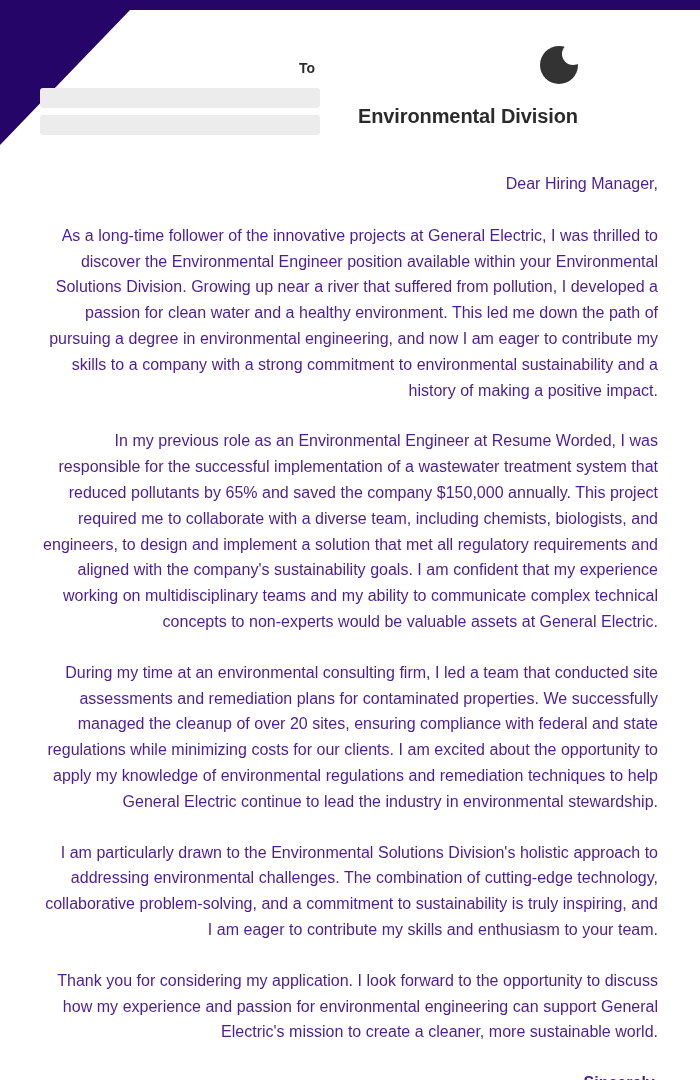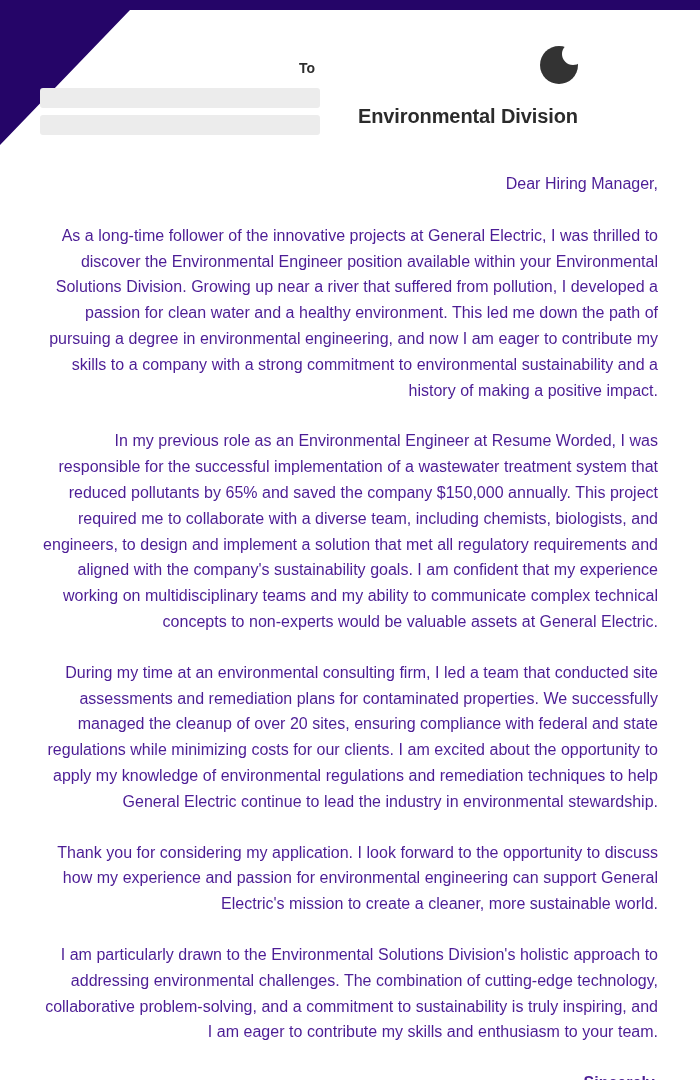--- a/index.html
+++ b/index.html
@@ -113,16 +113,16 @@
   </svg>
 
   <div id="document-title">Environmental Division</div>
 </div>
 
 <div id="letter-body">
   <p class="letter-paragraph" id="salutation">Dear Hiring Manager,</p>
   <p class="letter-paragraph">As a long-time follower of the innovative projects at General Electric, I was thrilled to discover the Environmental Engineer position available within your Environmental Solutions Division. Growing up near a river that suffered from pollution, I developed a passion for clean water and a healthy environment. This led me down the path of pursuing a degree in environmental engineering, and now I am eager to contribute my skills to a company with a strong commitment to environmental sustainability and a history of making a positive impact.</p>
   <p class="letter-paragraph">In my previous role as an Environmental Engineer at Resume Worded, I was responsible for the successful implementation of a wastewater treatment system that reduced pollutants by 65% and saved the company $150,000 annually. This project required me to collaborate with a diverse team, including chemists, biologists, and engineers, to design and implement a solution that met all regulatory requirements and aligned with the company's sustainability goals. I am confident that my experience working on multidisciplinary teams and my ability to communicate complex technical concepts to non-experts would be valuable assets at General Electric.</p>
   <p class="letter-paragraph">During my time at an environmental consulting firm, I led a team that conducted site assessments and remediation plans for contaminated properties. We successfully managed the cleanup of over 20 sites, ensuring compliance with federal and state regulations while minimizing costs for our clients. I am excited about the opportunity to apply my knowledge of environmental regulations and remediation techniques to help General Electric continue to lead the industry in environmental stewardship.</p>
+  <p class="letter-paragraph">I am particularly drawn to the Environmental Solutions Division's holistic approach to addressing environmental challenges. The combination of cutting-edge technology, collaborative problem-solving, and a commitment to sustainability is truly inspiring, and I am eager to contribute my skills and enthusiasm to your team.</p>
   <p class="letter-paragraph">Thank you for considering my application. I look forward to the opportunity to discuss how my experience and passion for environmental engineering can support General Electric's mission to create a cleaner, more sustainable world.</p>
-  <p class="letter-paragraph">I am particularly drawn to the Environmental Solutions Division's holistic approach to addressing environmental challenges. The combination of cutting-edge technology, collaborative problem-solving, and a commitment to sustainability is truly inspiring, and I am eager to contribute my skills and enthusiasm to your team.</p>
   <p class="letter-paragraph" id="closing">Sincerely,</p>
 </div>
 
 </body></html>

